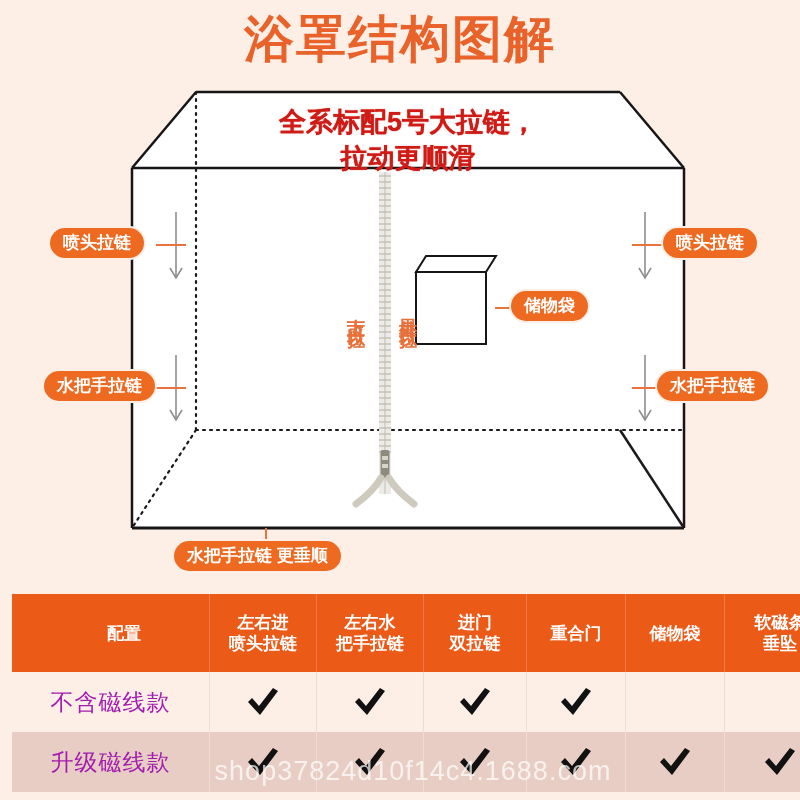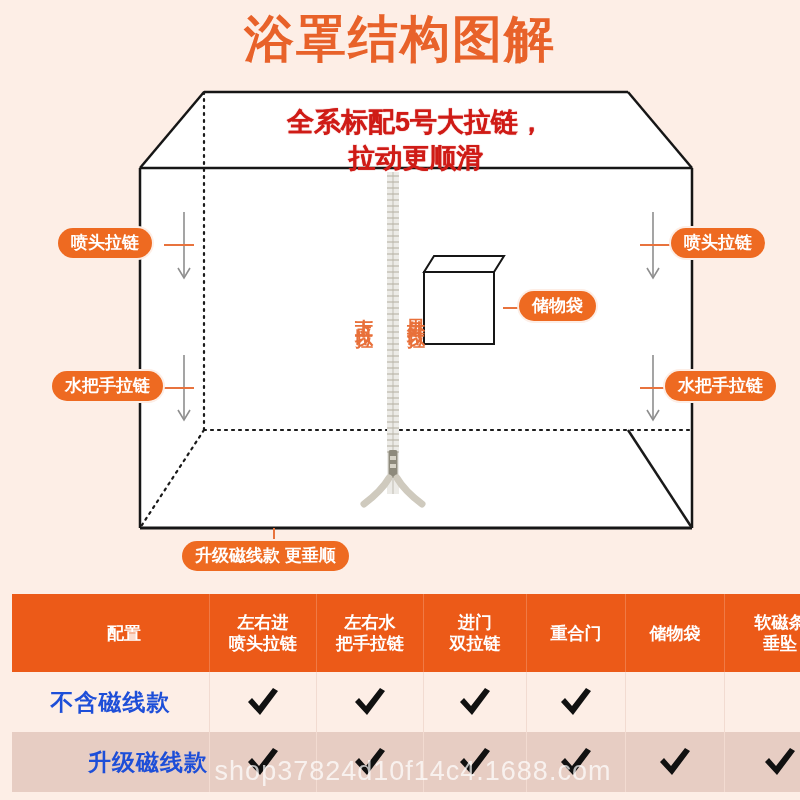--- a/index.html
+++ b/index.html
@@ -15,21 +15,21 @@
   
   .title{
     position:absolute;left:0;top:6px;width:800px;
     text-align:center;
     font-size:50px;font-weight:bold;color:#e8622a;
     letter-spacing:2px;
     line-height:66px;
   }
 
   
-  .diagram{position:absolute;left:16px;top:80px;width:725px;height:500px;}
+  .diagram{position:absolute;left:8px;top:80px;width:725px;height:500px;}
   .diagram svg{position:absolute;left:0;top:0;}
 
   
   .redtext{
     position:absolute;left:200px;top:24px;width:400px;
     text-align:center;color:#cf1b16;font-weight:bold;
     font-size:27px;line-height:36px;
     text-shadow:0 0 1px #cf1b16;
   }
 
@@ -68,23 +68,23 @@
     border-right:1px solid #f07a45;
     vertical-align:middle;
   }
   .table th:last-child{border-right:none;}
   .table td{
     height:58px;text-align:center;vertical-align:middle;
     border-right:1px solid #f2dbd1;
   }
   .table td:last-child{border-right:none;}
   .row-a td{background:#fdeee6;}
-  .row-b td{background:#e7cdc3;text-align:right;}
+  .row-b td{background:#e7cdc3;}
   .rowlabel{
-    font-size:23px;font-weight:bold;color:#1d4ed8;
+    font-size:23px;font-weight:normal;color:#a21caf;
     letter-spacing:1px;
   }
   .check{font-size:0;line-height:0;}
   .check svg{display:block;margin:0 auto;}
 
   
   .watermark{
     position:absolute;left:13px;top:756px;width:800px;
     text-align:center;
     color:rgba(255,255,255,.72);
@@ -213,21 +213,21 @@
     <div class="redtext">
       <span>全系标配5号大拉链，</span><br>
       <span>拉动更顺滑</span>
     </div>
 
     <div class="pill" style="left:42px;top:148px;">喷头拉链</div>
     <div class="pill" style="left:36px;top:291px;">水把手拉链</div>
     <div class="pill" style="left:655px;top:148px;">喷头拉链</div>
     <div class="pill" style="left:649px;top:291px;">水把手拉链</div>
     <div class="pill" style="left:503px;top:211px;">储物袋</div>
-    <div class="pill" style="left:166px;top:461px;">升级磁线款 更垂顺</div>
+    <div class="pill" style="left:166px;top:461px;">水把手拉链 更垂顺</div>
 
     <div class="vtext" style="left:338px;top:224px;">上下可以拉</div>
     <div class="vtext" style="left:390px;top:224px;">里外可以拉</div>
   </div>
 
   <table class="table">
     <thead>
       <tr>
         <th style="width:168px;padding-left:28px;">
           <span>配置</span>

